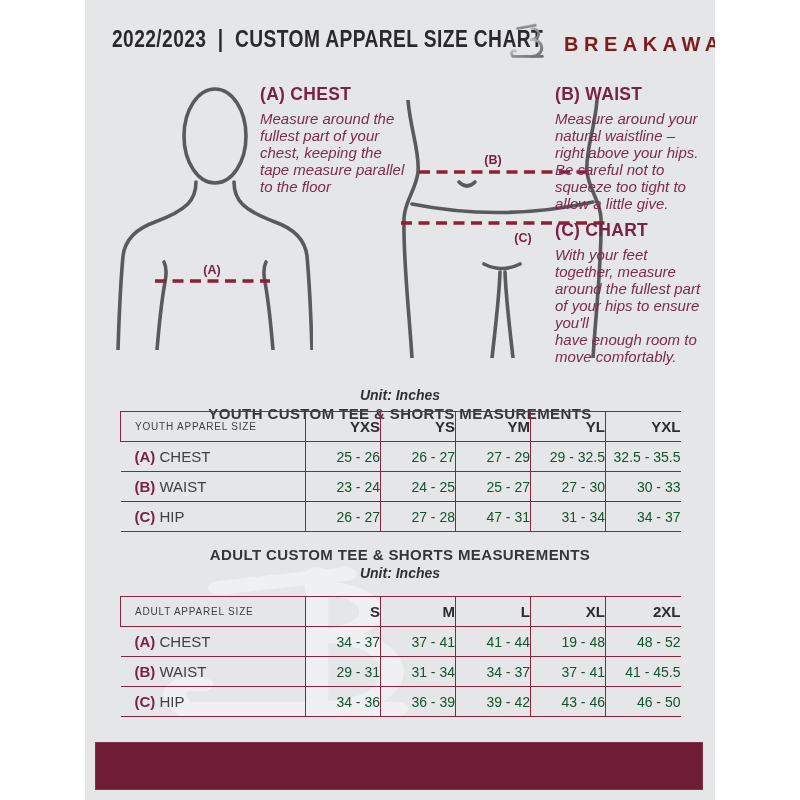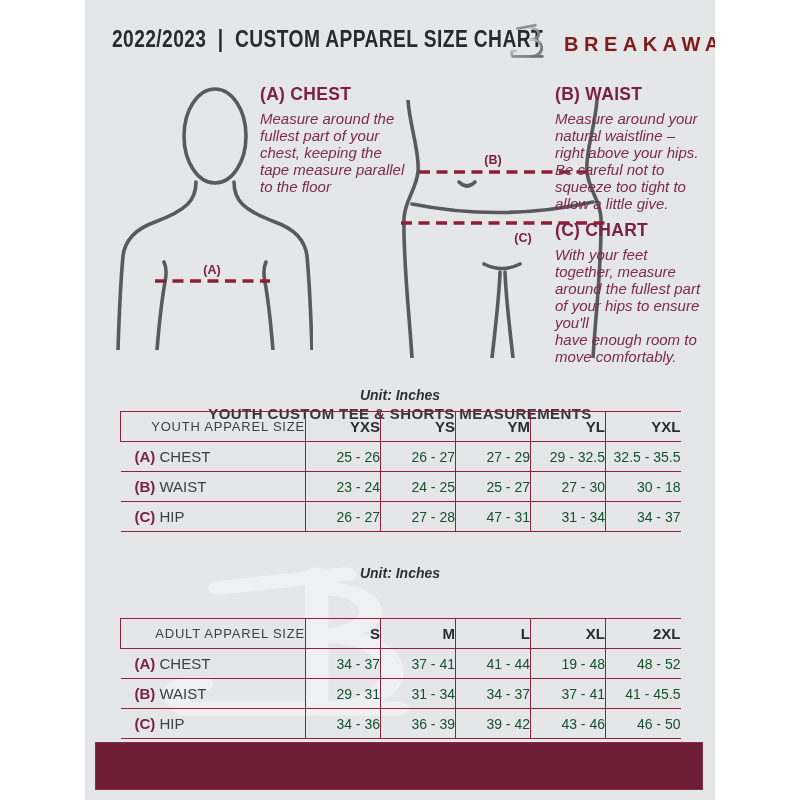--- a/index.html
+++ b/index.html
@@ -73,32 +73,32 @@
   }
   #youth-title{top:389px;margin-top:16px;}
   #youth-unit{top:387px;}
   #adult-title{top:546px;}
   #adult-unit{top:565px;}
   table.sizes{
     position:absolute;left:35px;width:560px;
     border-collapse:collapse;table-layout:fixed;
   }
   #youth-table{top:411px;}
-  #adult-table{top:618px;}
+  #adult-table{top:596px;}
   .sizes col.c0{width:185px;}
   .sizes col.cn{width:75px;}
   .sizes th,.sizes td{
     padding:0;height:29px;vertical-align:middle;text-align:right;
     border-top:1.5px solid var(--line);border-bottom:1.5px solid var(--line);
   }
   .sizes th + th,.sizes td + td{border-left:1.5px solid var(--line);}
   .sizes thead th:first-child{border-left:1.5px solid var(--line);}
   .sizes th.hdr-lbl{
-    text-align:right;padding-left:14px;font-weight:normal;
-    font-size:13px;color:var(--label-ink);letter-spacing:0.8px;
+    text-align:left;padding-left:14px;font-weight:normal;
+    font-size:10px;color:var(--label-ink);letter-spacing:0.8px;
   }
   .sizes th.hdr-size{font-size:15px;font-weight:bold;color:#2c2d2f;}
   .sizes td.lbl{text-align:left;padding-left:14px;font-size:15px;color:var(--label-ink);}
   .sizes td.lbl .pfx{color:var(--maroon);font-weight:bold;}
   .sizes td.val{font-size:14px;color:#14532d;}
   
   .footer-bar{
     position:absolute;left:10px;top:742px;width:608px;height:48px;
     background:var(--bar);border:1px solid #82304c;box-sizing:border-box;
   }
@@ -210,33 +210,34 @@
         <td class="val">27 - 29</td>
         <td class="val">29 - 32.5</td>
         <td class="val">32.5 - 35.5</td>
       </tr>
       <tr>
         <td class="lbl"><span class="pfx">(B)</span> <span>WAIST</span></td>
         <td class="val">23 - 24</td>
         <td class="val">24 - 25</td>
         <td class="val">25 - 27</td>
         <td class="val">27 - 30</td>
-        <td class="val">30 - 18</td>
+        <td class="val">30 - 33</td>
       </tr>
       <tr>
         <td class="lbl"><span class="pfx">(C)</span> <span>HIP</span></td>
         <td class="val">26 - 27</td>
         <td class="val">27 - 28</td>
         <td class="val">47 - 31</td>
         <td class="val">31 - 34</td>
         <td class="val">34 - 37</td>
       </tr>
     </tbody>
   </table>
 
+  <div class="tbl-title" id="adult-title">ADULT CUSTOM TEE &amp; SHORTS MEASUREMENTS</div>
   <div class="tbl-unit" id="adult-unit">Unit: Inches</div>
   <table class="sizes" id="adult-table">
     <colgroup>
         <col class="c0">
         <col class="cn">
         <col class="cn">
         <col class="cn">
         <col class="cn">
         <col class="cn">
       </colgroup>

